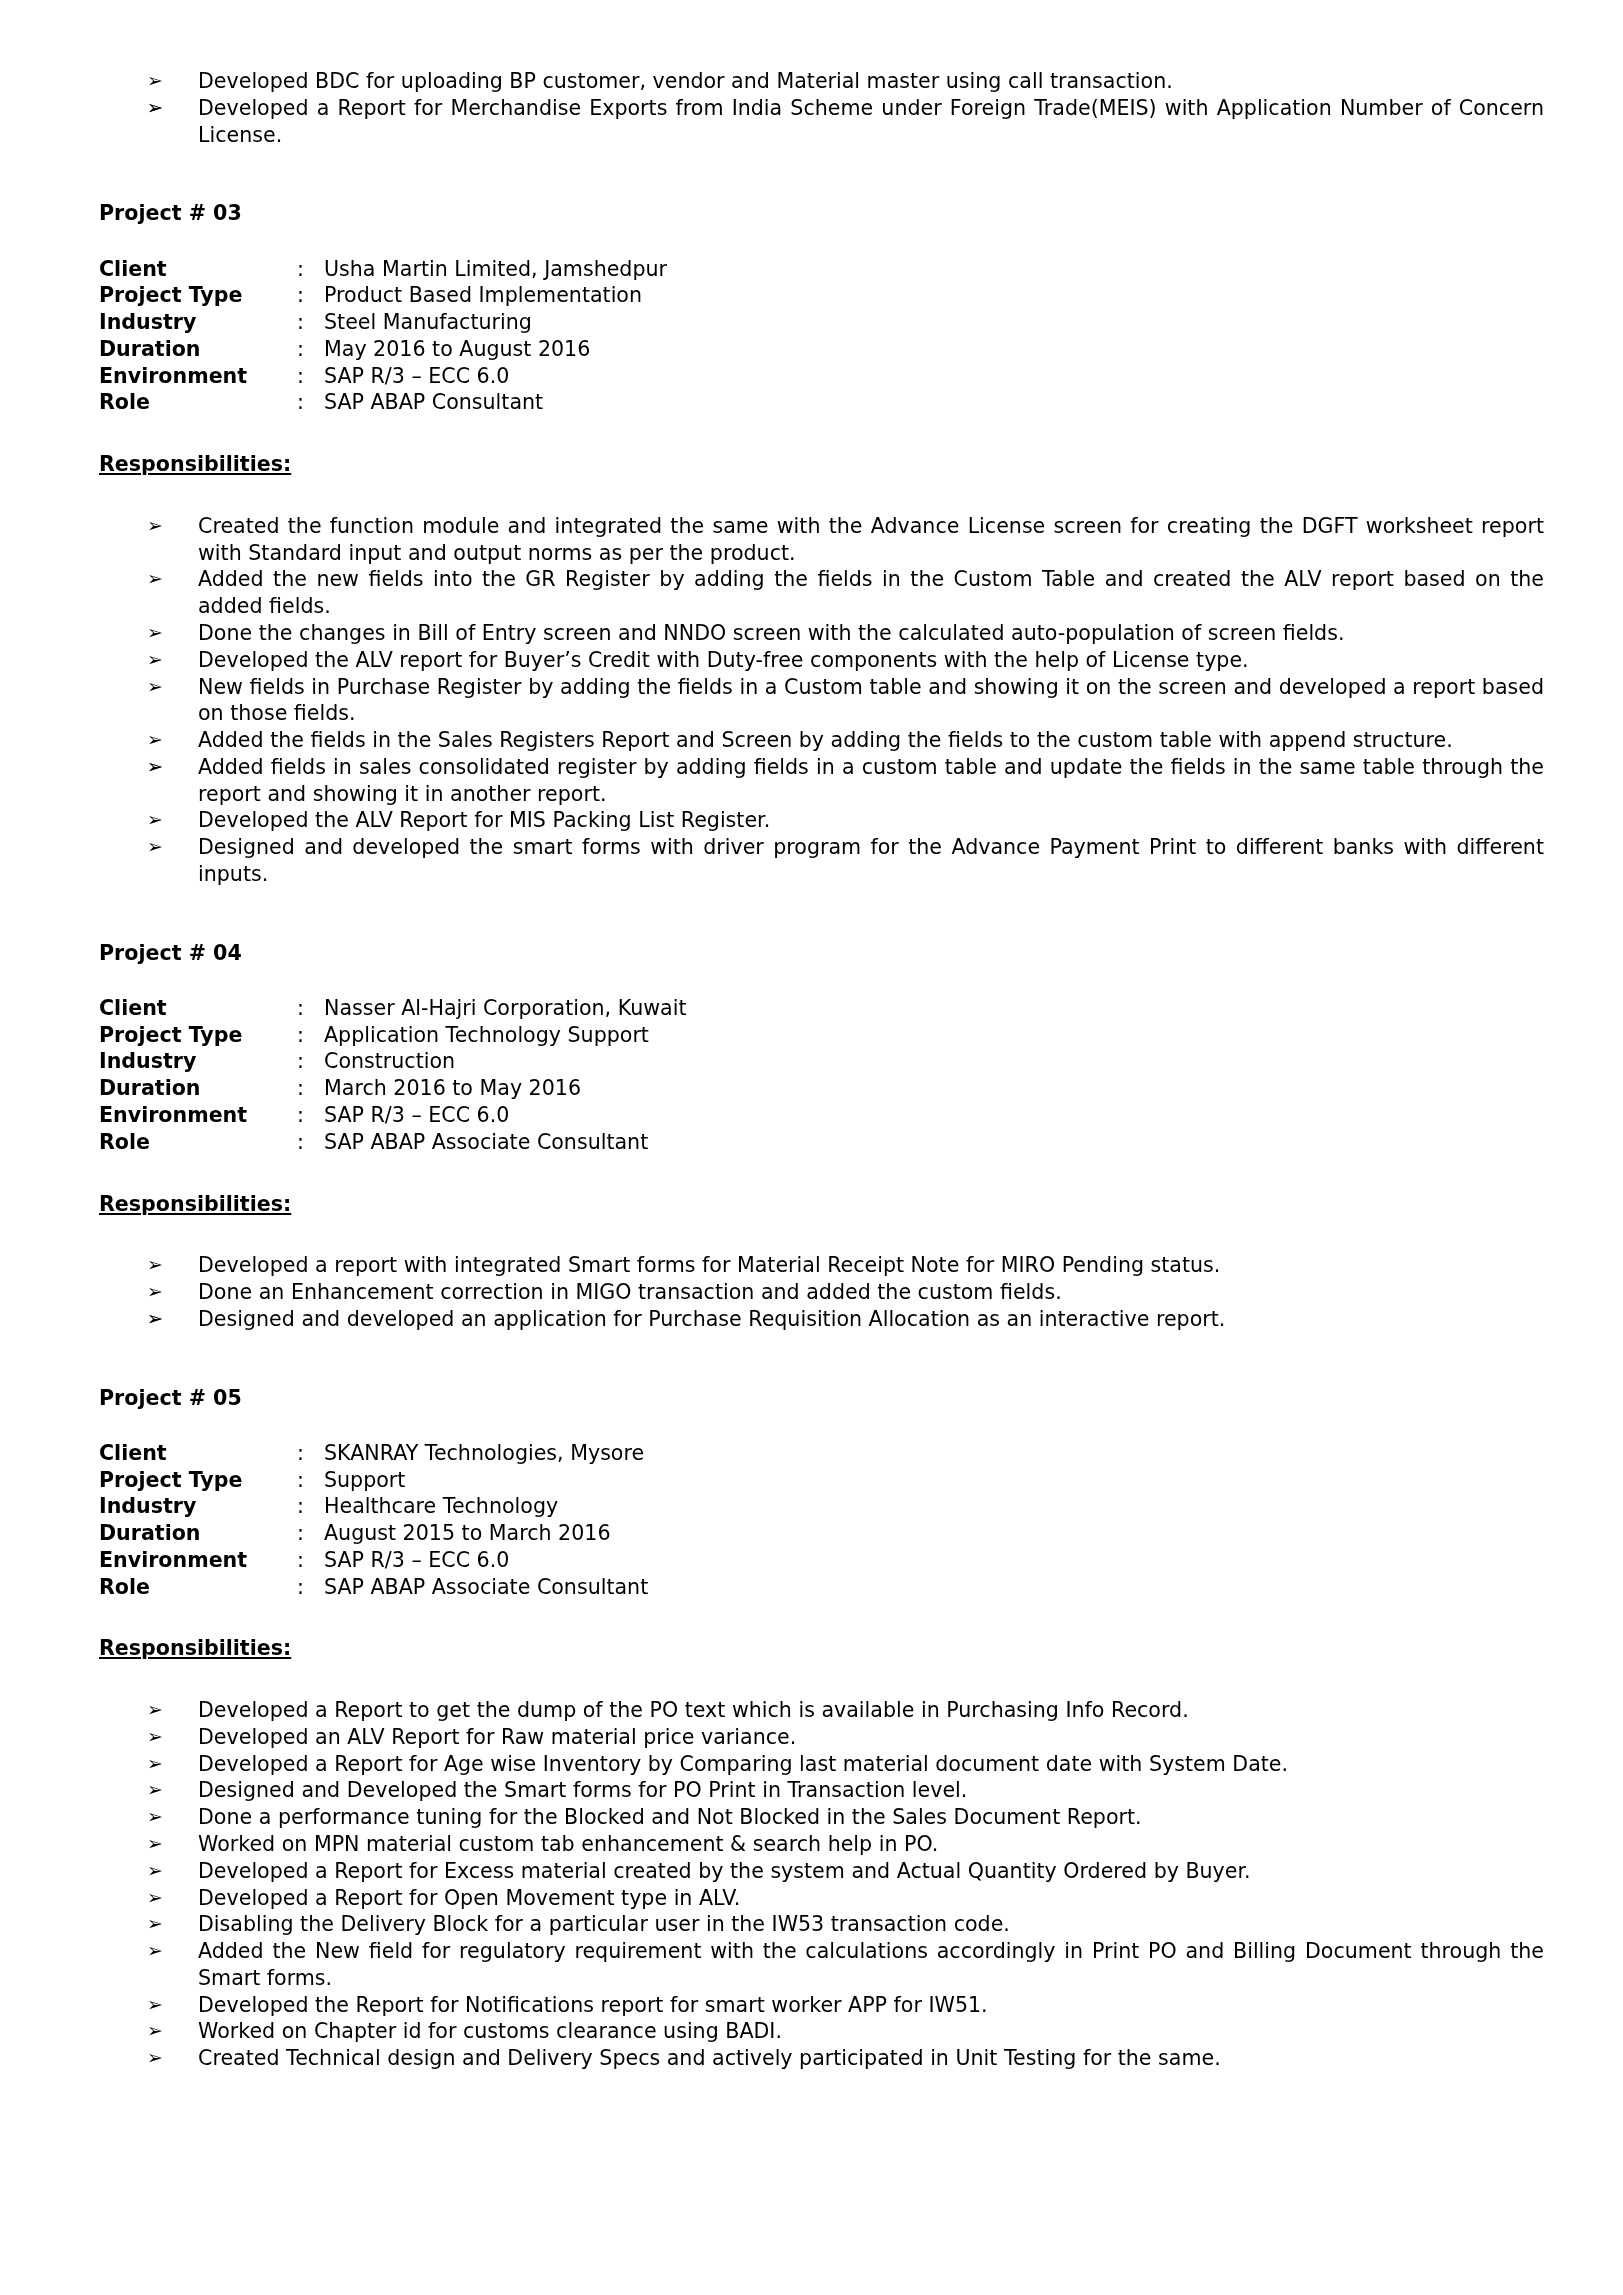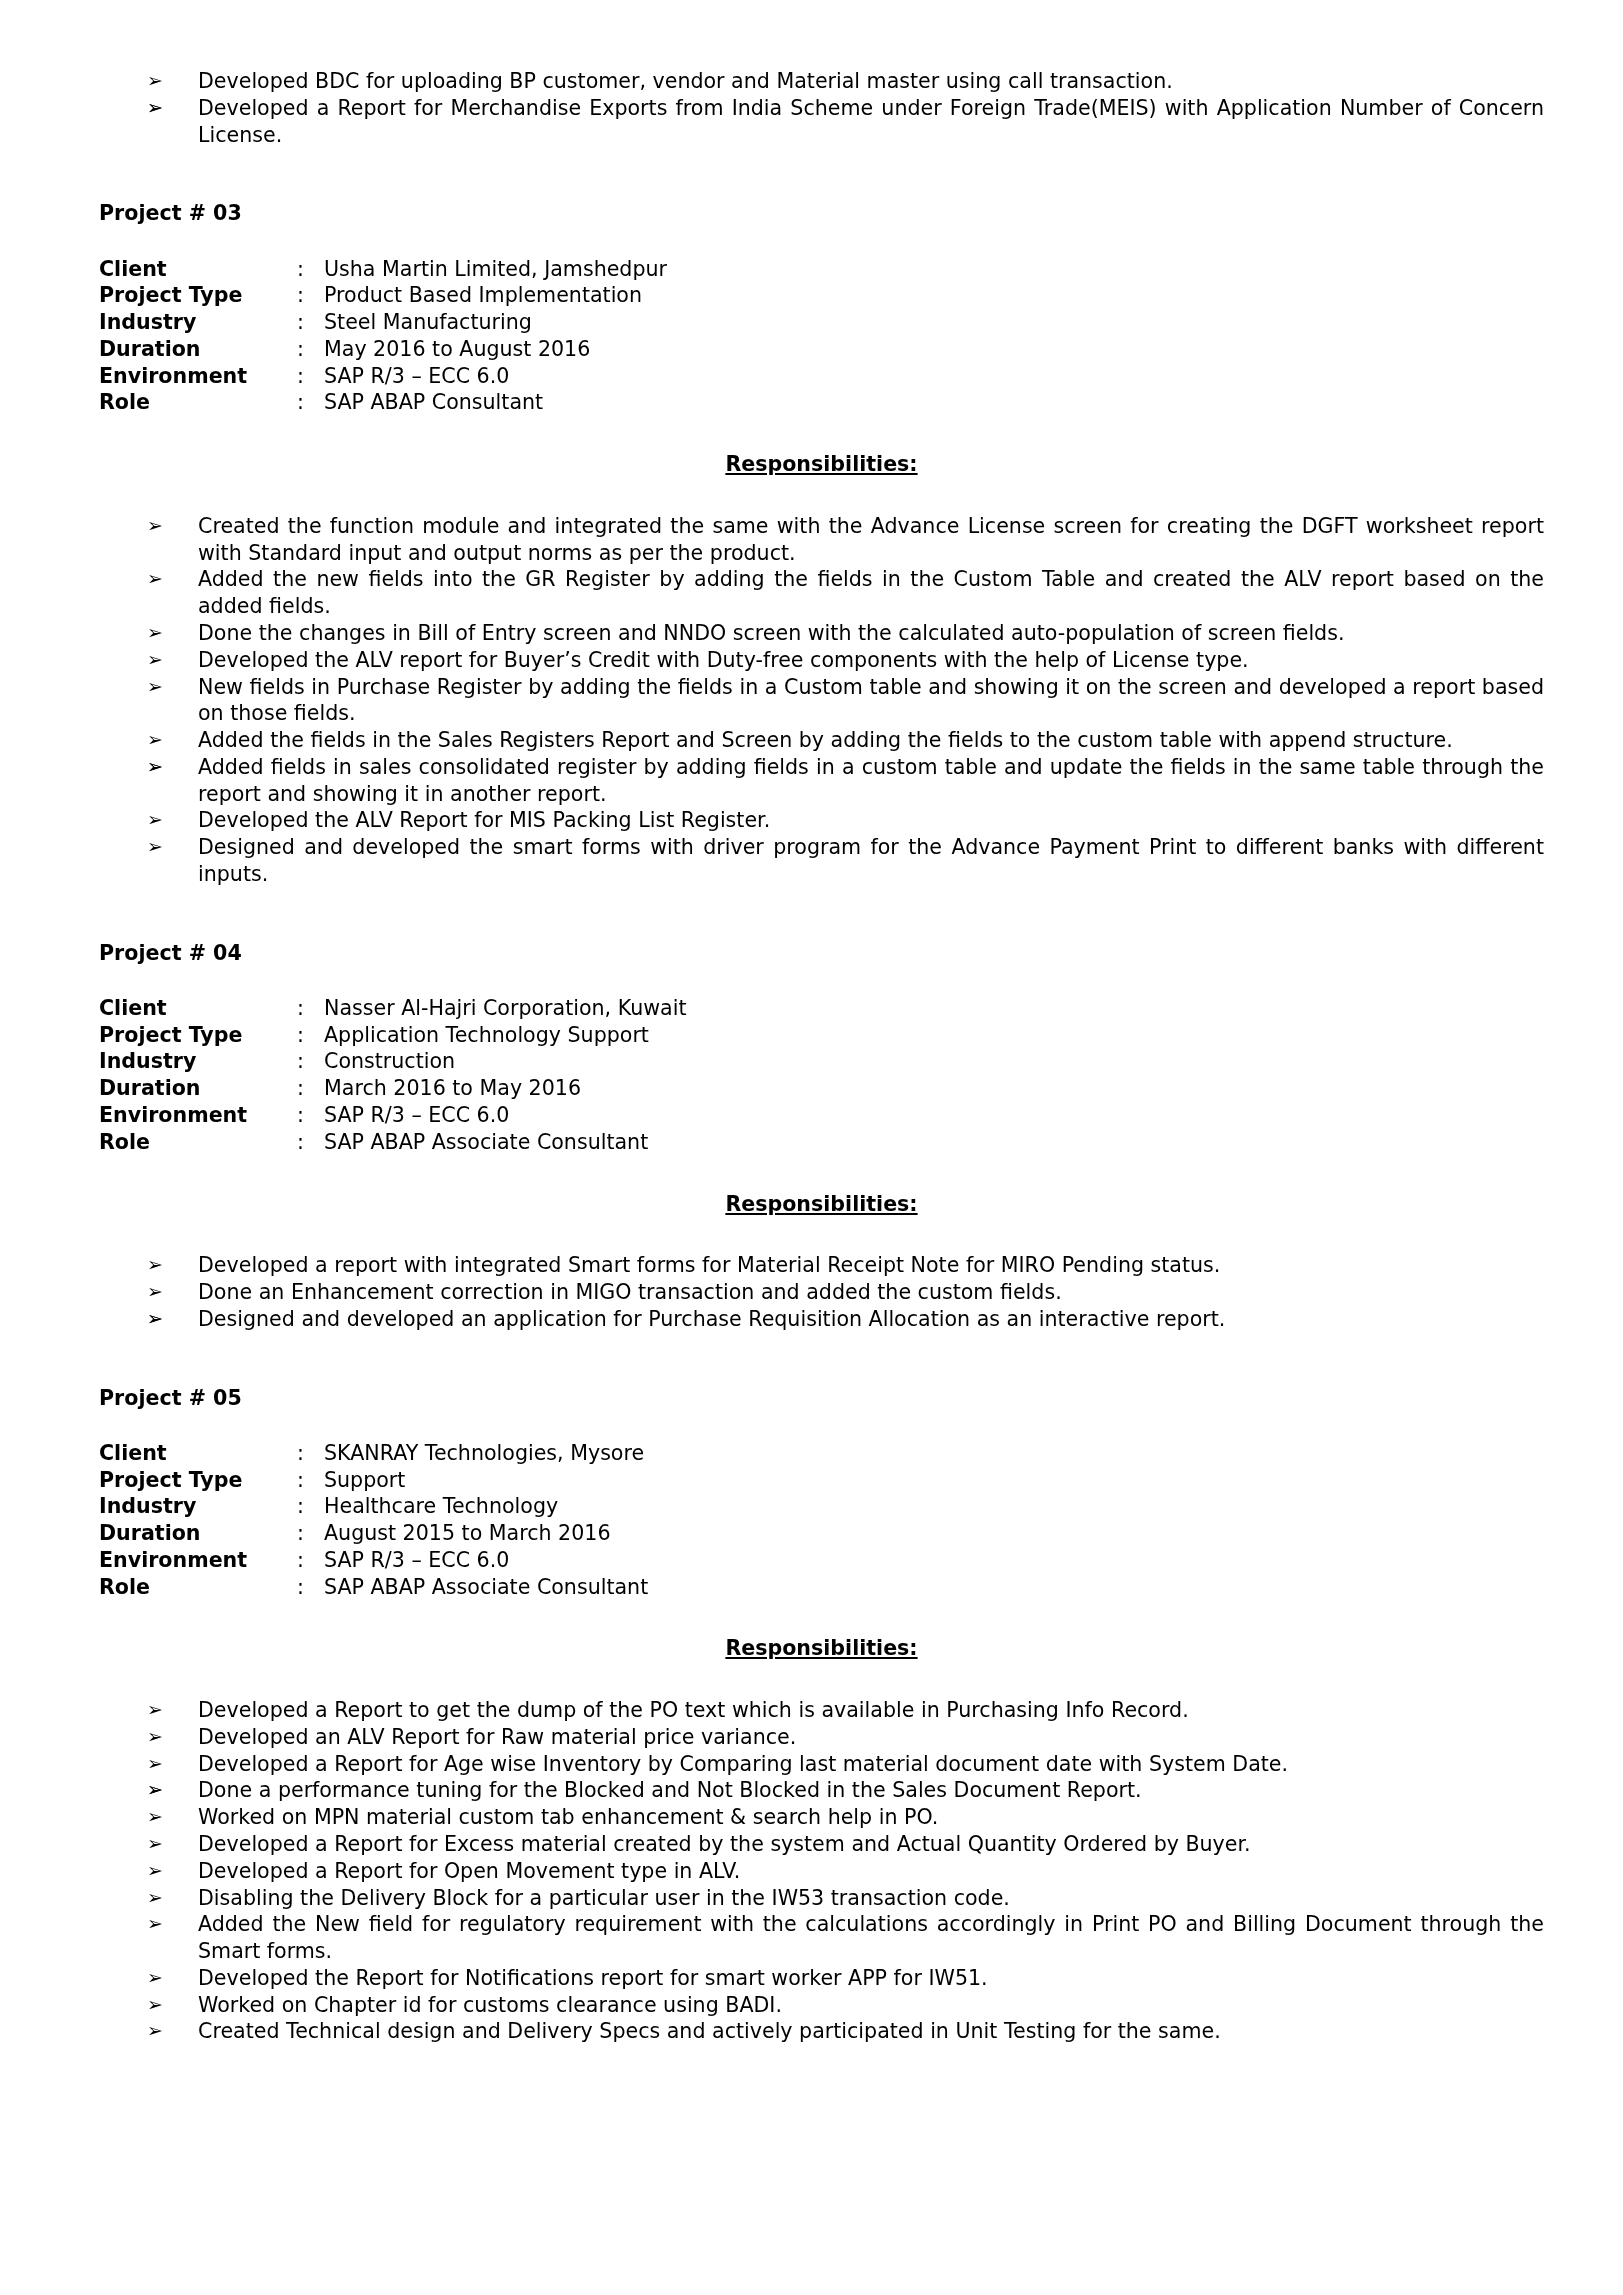--- a/index.html
+++ b/index.html
@@ -26,21 +26,20 @@
   .project-title {
     font-weight:bold;
     margin-top:52px;
     margin-bottom:28.5px;
   }
   .resp-heading {
     font-weight:bold;
     text-decoration:underline;
     margin-top:35px;
     margin-bottom:35px;
-    text-align:center;
   }
 
   .fields { }
   .field-row { display:flex; }
   .field-label { width:198px; font-weight:bold; flex:0 0 198px; }
   .field-colon { width:27px; flex:0 0 27px; }
   .field-value { }
   .field-row.bold-value .field-value { font-weight:normal; }
 </style>
 </head>
@@ -241,20 +240,21 @@
     <li class="bullet">
       <span class="glyph">➢</span>
       <span>Developed an ALV Report for Raw material price variance.</span>
     </li>
     <li class="bullet">
       <span class="glyph">➢</span>
       <span>Developed a Report for Age wise Inventory by Comparing last material document date with System Date.</span>
     </li>
     <li class="bullet">
       <span class="glyph">➢</span>
+      <span>Designed and Developed the Smart forms for PO Print in Transaction level.</span>
     </li>
     <li class="bullet">
       <span class="glyph">➢</span>
       <span>Done a performance tuning for the Blocked and Not Blocked in the Sales Document Report.</span>
     </li>
     <li class="bullet">
       <span class="glyph">➢</span>
       <span>Worked on MPN material custom tab enhancement &amp; search help in PO.</span>
     </li>
     <li class="bullet">

